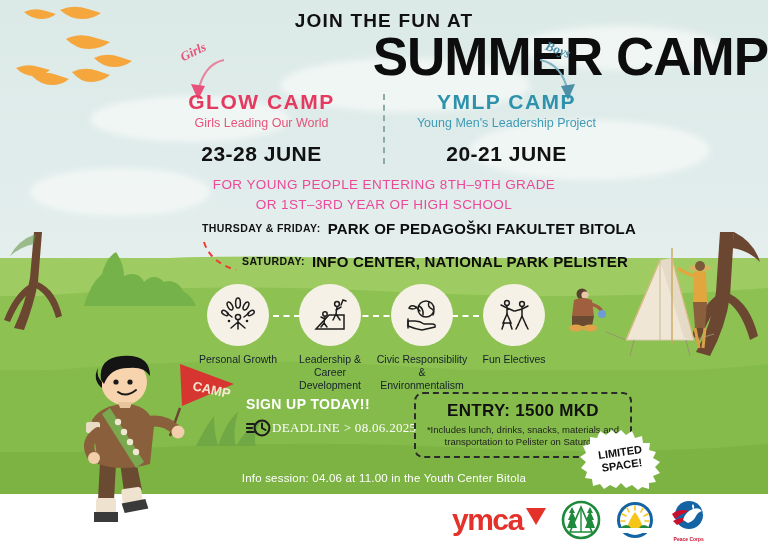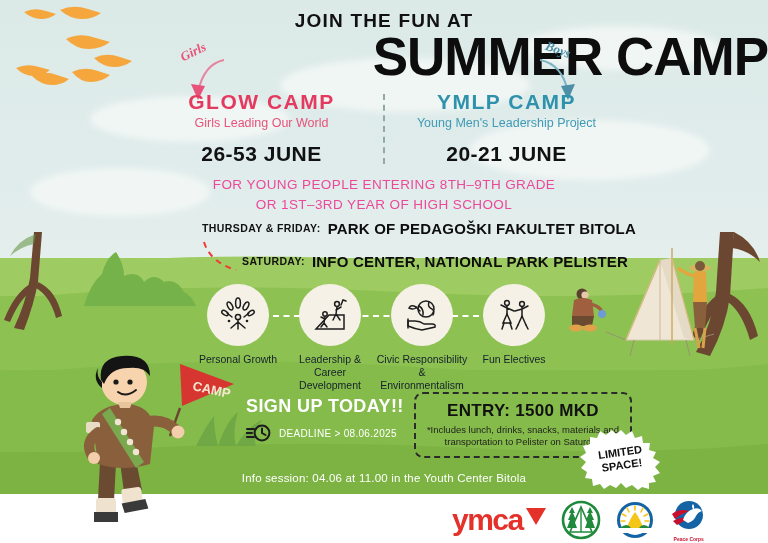--- a/index.html
+++ b/index.html
@@ -107,25 +107,25 @@
   .f-label {
     margin-top: 7px; font-size: 10.5px; color: #15212b; line-height: 13px;
   }
   .dashline {
     position: absolute; top: 315px; height: 0; border-top: 2px dashed #ffffff;
   }
 
   
   .signup { position: absolute; left: 246px; top: 396px; }
   .signup-title {
-    font-size: 18px; font-weight: 700; color: #ffffff; letter-spacing: .4px;
+    font-size: 14px; font-weight: 700; color: #ffffff; letter-spacing: .4px;
   }
   .deadline-row { display: flex; align-items: center; margin-top: 6px; }
   .deadline-text {
-    font-size: 10px; color: #ffffff; margin-left: 7px; letter-spacing: .3px;
+    font-size: 13px; color: #ffffff; letter-spacing: .3px; font-family: Liberation Serif, serif;
   }
 
   .entry-box {
     position: absolute; left: 414px; top: 392px; width: 218px; padding: 7px 8px 8px;
     border: 2px dashed #2b2b2b; border-radius: 9px; text-align: center;
   }
   .entry-title { font-size: 17px; font-weight: 700; color: #111; letter-spacing: .3px; }
   .entry-note { font-size: 9.5px; color: #1f1f1f; line-height: 12px; margin-top: 3px; }
 
   .limited {
@@ -312,21 +312,21 @@
   <div class="boys-tag">Boys</div>
   <svg style="position:absolute;left:534px;top:56px;width:46px;height:46px;" viewBox="0 0 46 46">
     <path d="M6 4 Q28 8 34 36" stroke="#7fb3c4" stroke-width="2" fill="none"></path>
     <path d="M34 44 L27 30 L41 28 Z" fill="#4c8fa6"></path>
   </svg>
 
   <div class="camps">
     <div class="camp-col glow">
       <div class="camp-name">GLOW CAMP</div>
       <div class="camp-sub">Girls Leading Our World</div>
-      <div class="camp-date">26-53 JUNE</div>
+      <div class="camp-date">23-28 JUNE</div>
     </div>
     <div class="divider"></div>
     <div class="camp-col ymlp">
       <div class="camp-name">YMLP CAMP</div>
       <div class="camp-sub">Young Men's Leadership Project</div>
       <div class="camp-date">20-21 JUNE</div>
     </div>
   </div>
 
   <div class="audience">

